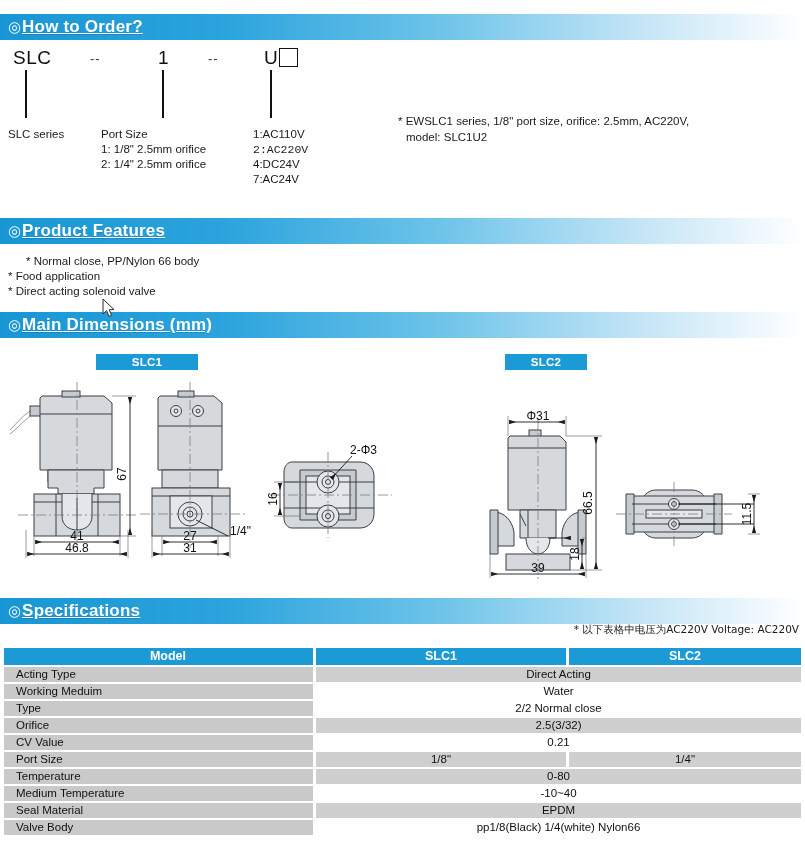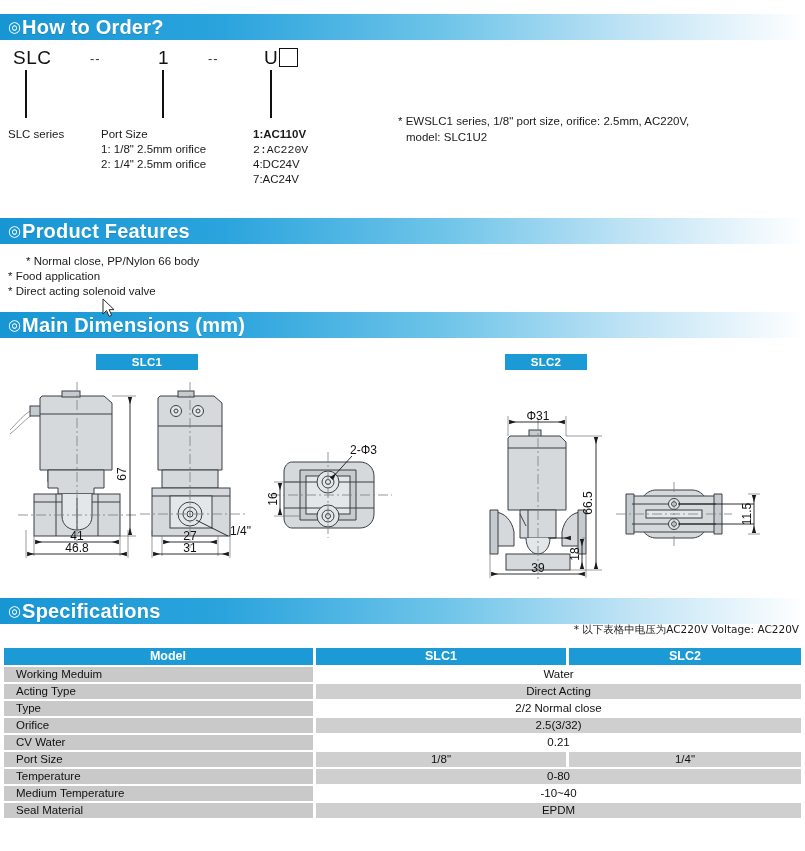--- a/index.html
+++ b/index.html
@@ -17,22 +17,23 @@
   .sec-header{
     position:absolute;left:0;width:805px;height:26px;
     background:linear-gradient(to right,#1896d4 0%,#2ba4dd 28%,#6ec4e9 55%,#bfe3f5 78%,#ffffff 100%);
     display:flex;align-items:center;
   }
   .sec-header .ring{
     color:#ffffff;font-size:15px;line-height:1;margin-left:8px;margin-right:1px;
     font-family:"DejaVu Sans", sans-serif;
   }
   .sec-header .sec-title{
-    color:#ffffff;font-size:20px;font-weight:bold;letter-spacing:.2px;
+    color:#ffffff;font-size:17px;font-weight:bold;letter-spacing:.2px;
     text-shadow:0 1px 0 rgba(0,0,0,.12);
+    text-decoration:underline;
   }
 
   
   .order-code{position:absolute;font-size:19px;color:#111;letter-spacing:.5px;}
   .order-dash{position:absolute;font-size:13px;color:#333;letter-spacing:1px;}
   .leader{position:absolute;width:2px;background:#111;}
   .ubox{
     position:absolute;width:17px;height:17px;border:1.6px solid #111;background:#fff;
   }
   .order-label{position:absolute;font-size:11.5px;color:#1a1a1a;line-height:15px;white-space:nowrap;}
@@ -90,21 +91,21 @@
   <div class="ubox" style="left:279px;top:48px;"></div>
 
   <div class="leader" style="left:25px;top:70px;height:48px;"></div>
   <div class="leader" style="left:162px;top:70px;height:48px;"></div>
   <div class="leader" style="left:270px;top:70px;height:48px;"></div>
 
   <div class="order-label" style="left:8px;top:127px;">SLC series</div>
   <div class="order-label" style="left:101px;top:127px;">Port Size</div>
   <div class="order-label" style="left:101px;top:142px;">1: 1/8"  2.5mm orifice</div>
   <div class="order-label" style="left:101px;top:157px;">2: 1/4"  2.5mm orifice</div>
-  <div class="order-label" style="left:253px;top:127px;font-weight:bold;">1:AC110V</div>
+  <div class="order-label" style="left:253px;top:127px;">1:AC110V</div>
   <div class="order-label" style="left:253px;top:142px;font-family:Liberation Mono, monospace;">2:AC220V</div>
   <div class="order-label" style="left:253px;top:157px;">4:DC24V</div>
   <div class="order-label" style="left:253px;top:172px;">7:AC24V</div>
 
   <div class="note-right" style="left:398px;top:113px;">* EWSLC1 series, 1/8" port size, orifice: 2.5mm,  AC220V,</div>
   <div class="note-right" style="left:406px;top:129px;">model: SLC1U2</div>
 
   <div class="sec-header" style="top:218px;">
     <span class="ring">◎</span>
     <span class="sec-title">Product Features</span>
@@ -313,56 +314,60 @@
   <table class="tbl">
     <thead>
       <tr>
         <th class="model-h" style="width:290px;">Model</th>
         <th class="slc1-h" style="width:250px;">SLC1</th>
         <th>SLC2</th>
       </tr>
     </thead>
     <tbody id="spec-body">
         <tr>
+          <td class="lbl-cell">Acting Type</td>
+          <td class="val-cell val-gray" colspan="2">Direct Acting</td>
+        </tr>
+        <tr>
           <td class="lbl-cell">Working Meduim</td>
           <td class="val-cell val-white" colspan="2">Water</td>
         </tr>
         <tr>
-          <td class="lbl-cell">Acting Type</td>
-          <td class="val-cell val-gray" colspan="2">Direct Acting</td>
-        </tr>
-        <tr>
           <td class="lbl-cell">Type</td>
           <td class="val-cell val-white" colspan="2">2/2 Normal close</td>
         </tr>
         <tr>
           <td class="lbl-cell">Orifice</td>
           <td class="val-cell val-gray" colspan="2">2.5(3/32)</td>
         </tr>
         <tr>
-          <td class="lbl-cell">CV Water</td>
+          <td class="lbl-cell">CV Value</td>
           <td class="val-cell val-white" colspan="2">0.21</td>
         </tr>
         <tr>
           <td class="lbl-cell">Port Size</td>
           <td class="val-cell val-gray split-left">1/8"</td>
           <td class="val-cell val-gray">1/4"</td>
         </tr>
         <tr>
           <td class="lbl-cell">Temperature</td>
           <td class="val-cell val-gray" colspan="2">0-80</td>
         </tr>
         <tr>
           <td class="lbl-cell">Medium Temperature</td>
           <td class="val-cell val-white" colspan="2">-10~40</td>
         </tr>
         <tr>
           <td class="lbl-cell">Seal Material</td>
           <td class="val-cell val-gray" colspan="2">EPDM</td>
         </tr>
+        <tr>
+          <td class="lbl-cell">Valve Body</td>
+          <td class="val-cell val-white" colspan="2">pp1/8(Black) 1/4(white) Nylon66</td>
+        </tr>
       </tbody>
   </table>
 
   <svg class="cursor" style="left:102px;top:298px;" viewBox="0 0 14 20">
     <path d="M1,1 L1,16 L4.6,12.6 L7,18.4 L9.6,17.3 L7.2,11.7 L12,11.6 Z" fill="#ffffff" stroke="#2b2b2b" stroke-width="1"></path>
   </svg>
 
 </div>
 
 </body></html>

